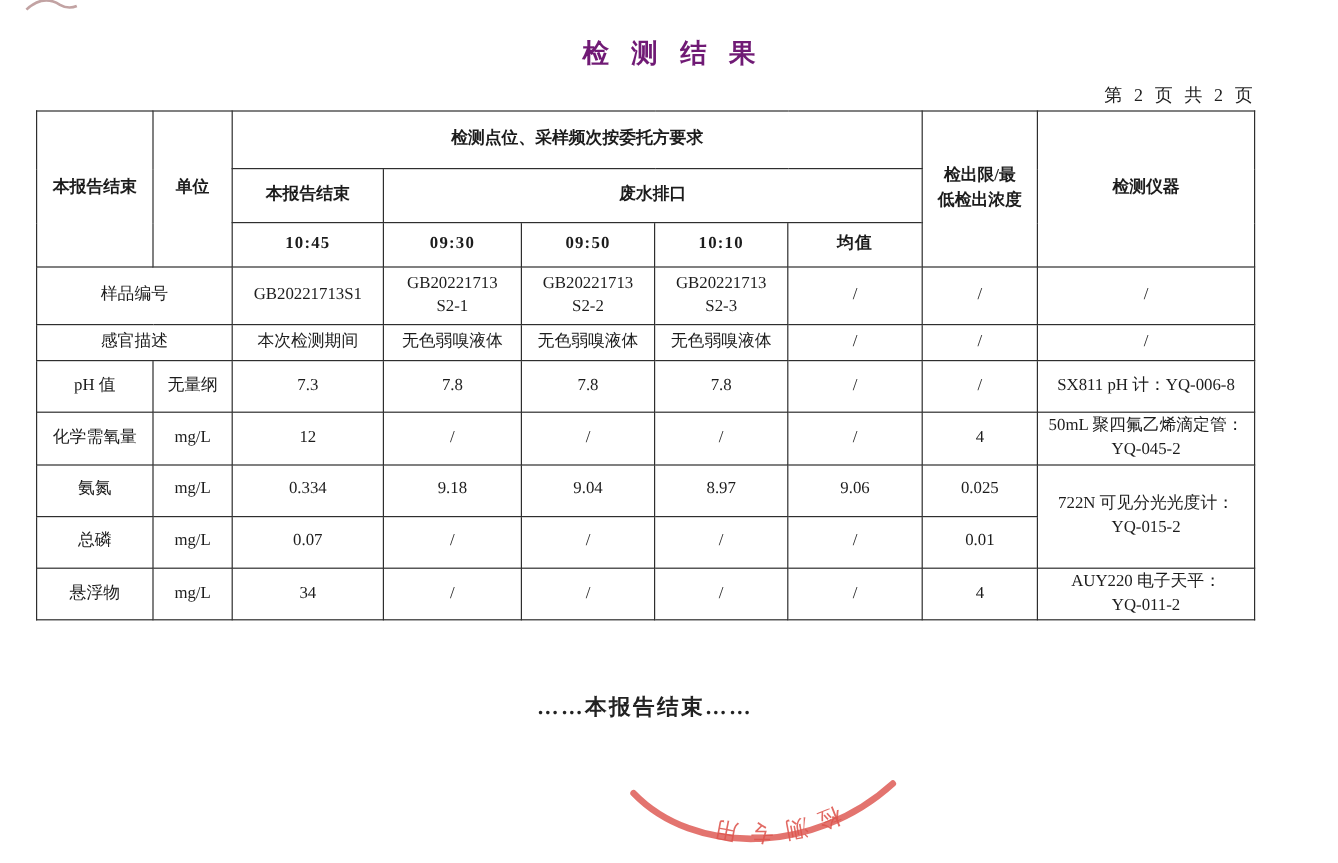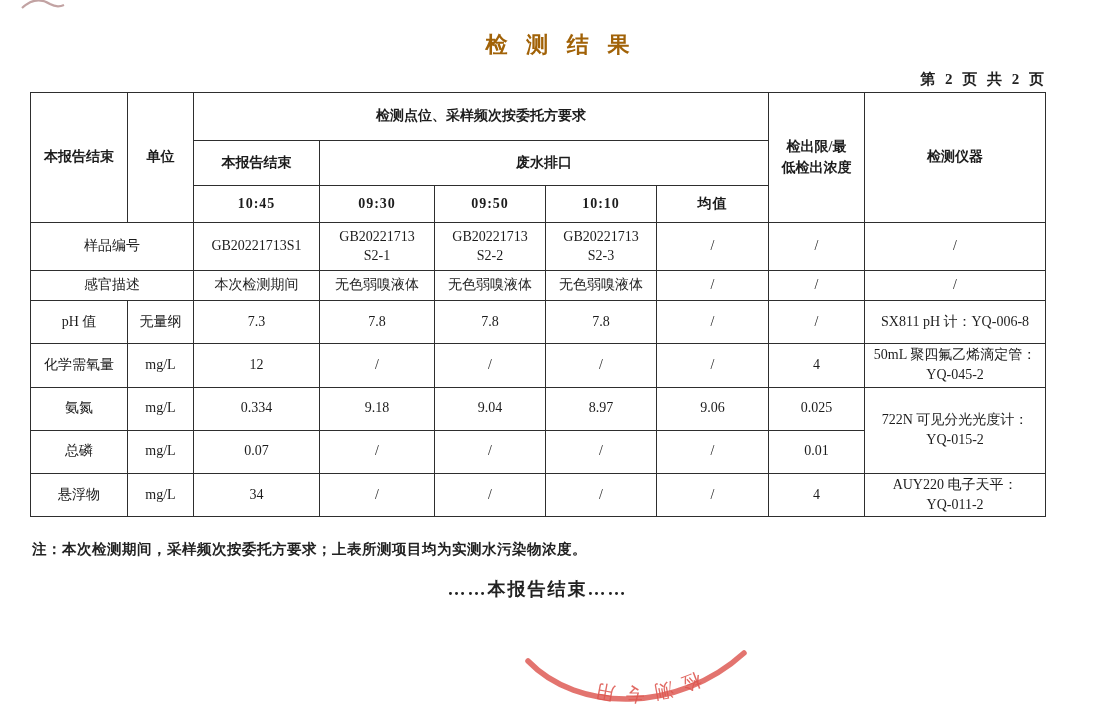--- a/index.html
+++ b/index.html
@@ -10,25 +10,25 @@
     overflow:hidden;
     font-family:"Liberation Serif","DejaVu Serif",serif;
     color:#1c1c1c;
   }
   .doc-title{
     position:absolute;left:0;top:30px;width:1115px;
     text-align:center;
     font-size:22px;font-weight:bold;
     letter-spacing:0.85em;
     text-indent:0.85em; 
-    color:#a16207;
+    color:#701a75;
   }
   .page-indicator{
     position:absolute;top:70px;right:68px;
-    font-size:15px;font-weight:bold;letter-spacing:3px;color:#222;
+    font-size:15px;font-weight:normal;letter-spacing:3px;color:#222;
   }
   table.report{
     position:absolute;left:30px;top:92px;
     width:1015px;
     border-collapse:collapse;table-layout:fixed;
     background:#fff;
   }
   table.report td{
     border:1px solid #2e2e2e;
     text-align:center;vertical-align:middle;
@@ -194,21 +194,20 @@
         <td class="val">/</td>
         <td class="val">/</td>
         <td class="val">/</td>
         <td class="val">4</td>
         <td class="instr">AUY220 电子天平：
 YQ-011-2</td>
       </tr>
     </tbody>
   </table>
 
-  <div class="note-line">注：本次检测期间，采样频次按委托方要求；上表所测项目均为实测水污染物浓度。</div>
   <div class="end-mark">……本报告结束……</div>
 
   <svg class="seal" viewBox="0 0 240 74">
     <defs>
       <path id="sealTextArc" d="M 210 6 C 160 52, 78 56, 22 12" fill="none"></path>
     </defs>
     <path d="M 10 16 C 60 68, 160 68, 226 8" fill="none" stroke="#dd564f" stroke-width="5.5" stroke-linecap="round" opacity="0.82"></path>
     <text font-size="19" fill="#dd564f" opacity="0.88" font-family="Liberation Serif, DejaVu Serif, serif" letter-spacing="9">
       <textPath href="#sealTextArc" startOffset="18%">检测专用</textPath>
     </text>

